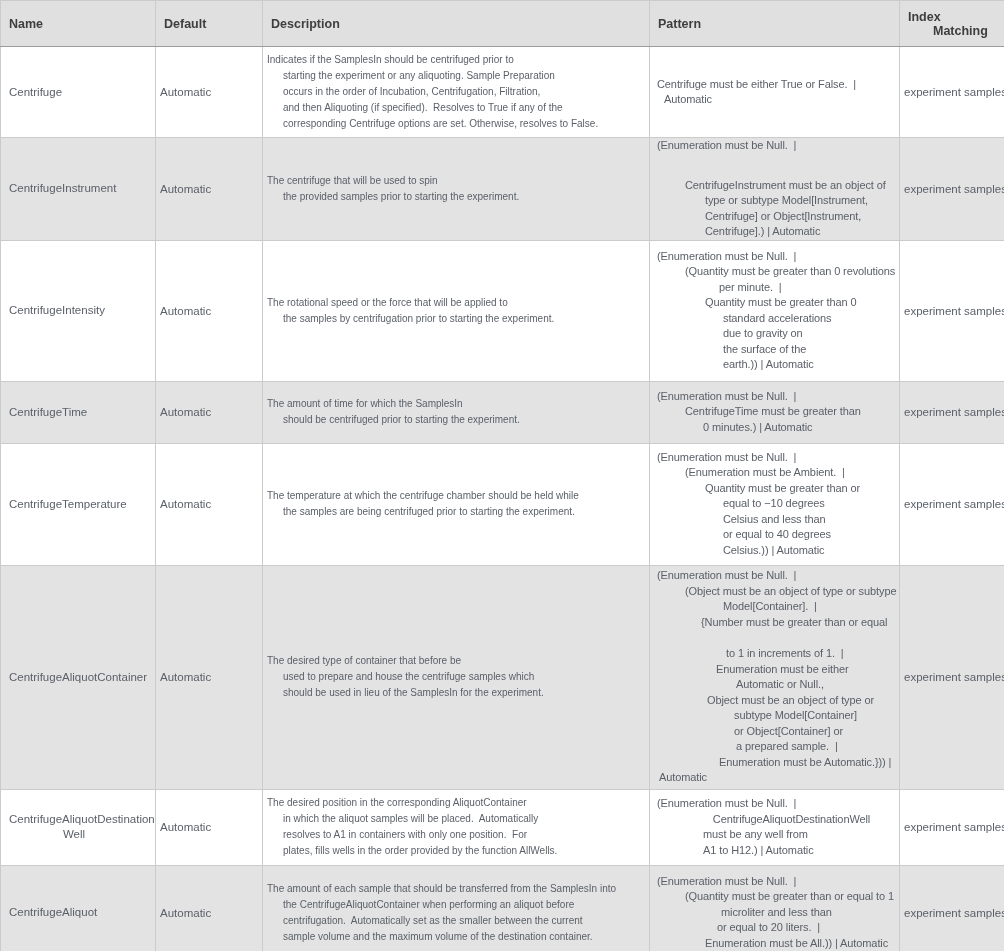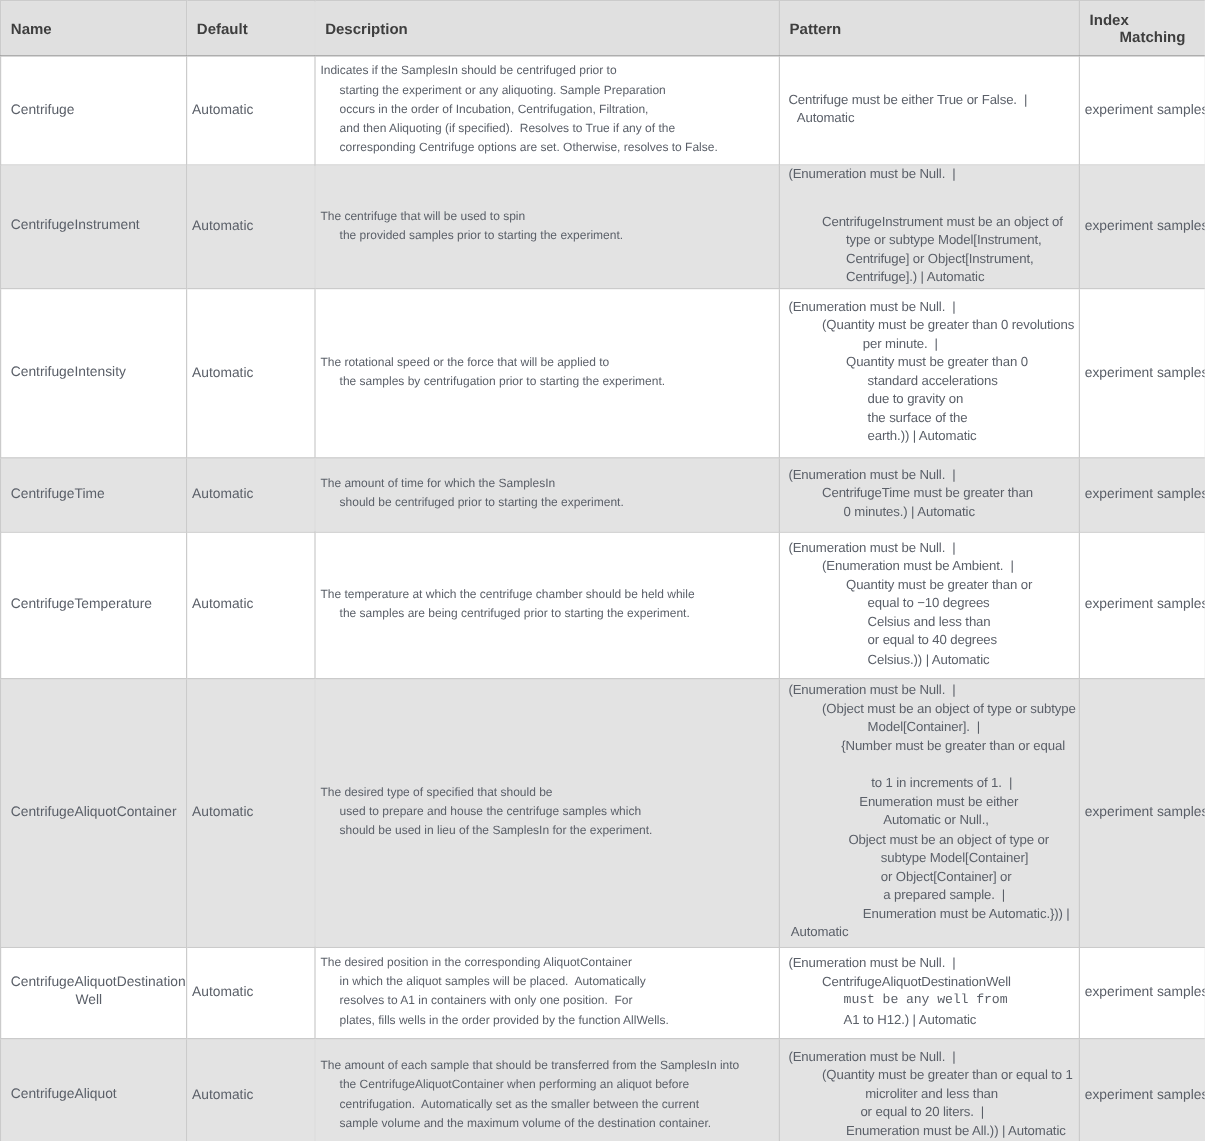--- a/index.html
+++ b/index.html
@@ -163,21 +163,21 @@
             <div class="pline" style="padding-left: 66px;">Celsius.)) | Automatic</div>
           </td>
           <td class="c-index">experiment samples</td>
         </tr>
         <tr style="height: 224px;">
           <td class="c-name">
             <div class="nline">CentrifugeAliquotContainer</div>
           </td>
           <td class="c-default">Automatic</td>
           <td class="c-desc">
-            <div class="dline">The desired type of specified that should be</div>
+            <div class="dline">The desired type of container that before be</div>
             <div class="dline cont">used to prepare and house the centrifuge samples which</div>
             <div class="dline cont">should be used in lieu of the SamplesIn for the experiment.</div>
           </td>
           <td class="c-pattern">
             <div class="pline" style="padding-left: 0px;">(Enumeration must be Null.  |</div>
             <div class="pline" style="padding-left: 28px;">(Object must be an object of type or subtype</div>
             <div class="pline" style="padding-left: 66px;">Model[Container].  |</div>
             <div class="pline" style="padding-left: 44px;">{Number must be greater than or equal</div>
             <div class="pline" style="padding-left: 69px; margin-top: 16px;">to 1 in increments of 1.  |</div>
             <div class="pline" style="padding-left: 59px;">Enumeration must be either</div>
@@ -198,22 +198,22 @@
           </td>
           <td class="c-default">Automatic</td>
           <td class="c-desc">
             <div class="dline">The desired position in the corresponding AliquotContainer</div>
             <div class="dline cont">in which the aliquot samples will be placed.  Automatically</div>
             <div class="dline cont">resolves to A1 in containers with only one position.  For</div>
             <div class="dline cont">plates, fills wells in the order provided by the function AllWells.</div>
           </td>
           <td class="c-pattern">
             <div class="pline" style="padding-left: 0px;">(Enumeration must be Null.  |</div>
-            <div class="pline" style="padding-left: 28px;">CentrifugeAliquotDestinationWell</div>
-            <div class="pline" style="padding-left: 46px; font-family: Liberation Mono, monospace;">must be any well from</div>
+            <div class="pline" style="padding-left: 28px; text-align: center;">CentrifugeAliquotDestinationWell</div>
+            <div class="pline" style="padding-left: 46px;">must be any well from</div>
             <div class="pline" style="padding-left: 46px;">A1 to H12.) | Automatic</div>
           </td>
           <td class="c-index">experiment samples</td>
         </tr>
         <tr style="height: 95px;">
           <td class="c-name">
             <div class="nline">CentrifugeAliquot</div>
           </td>
           <td class="c-default">Automatic</td>
           <td class="c-desc">

